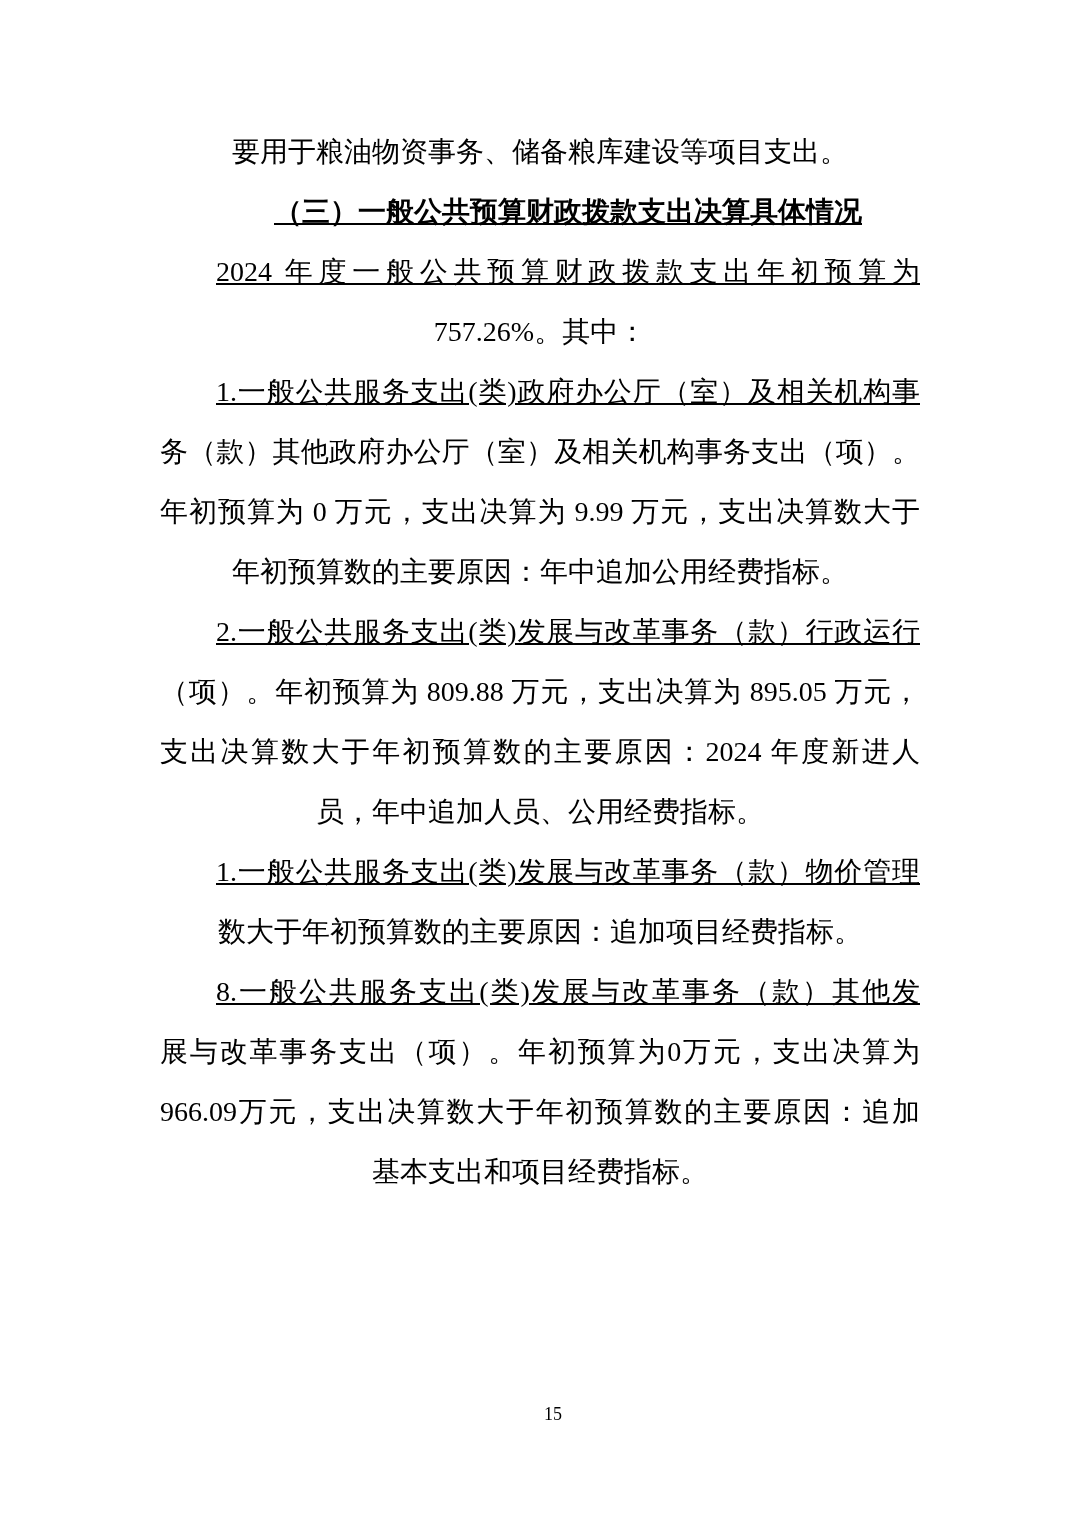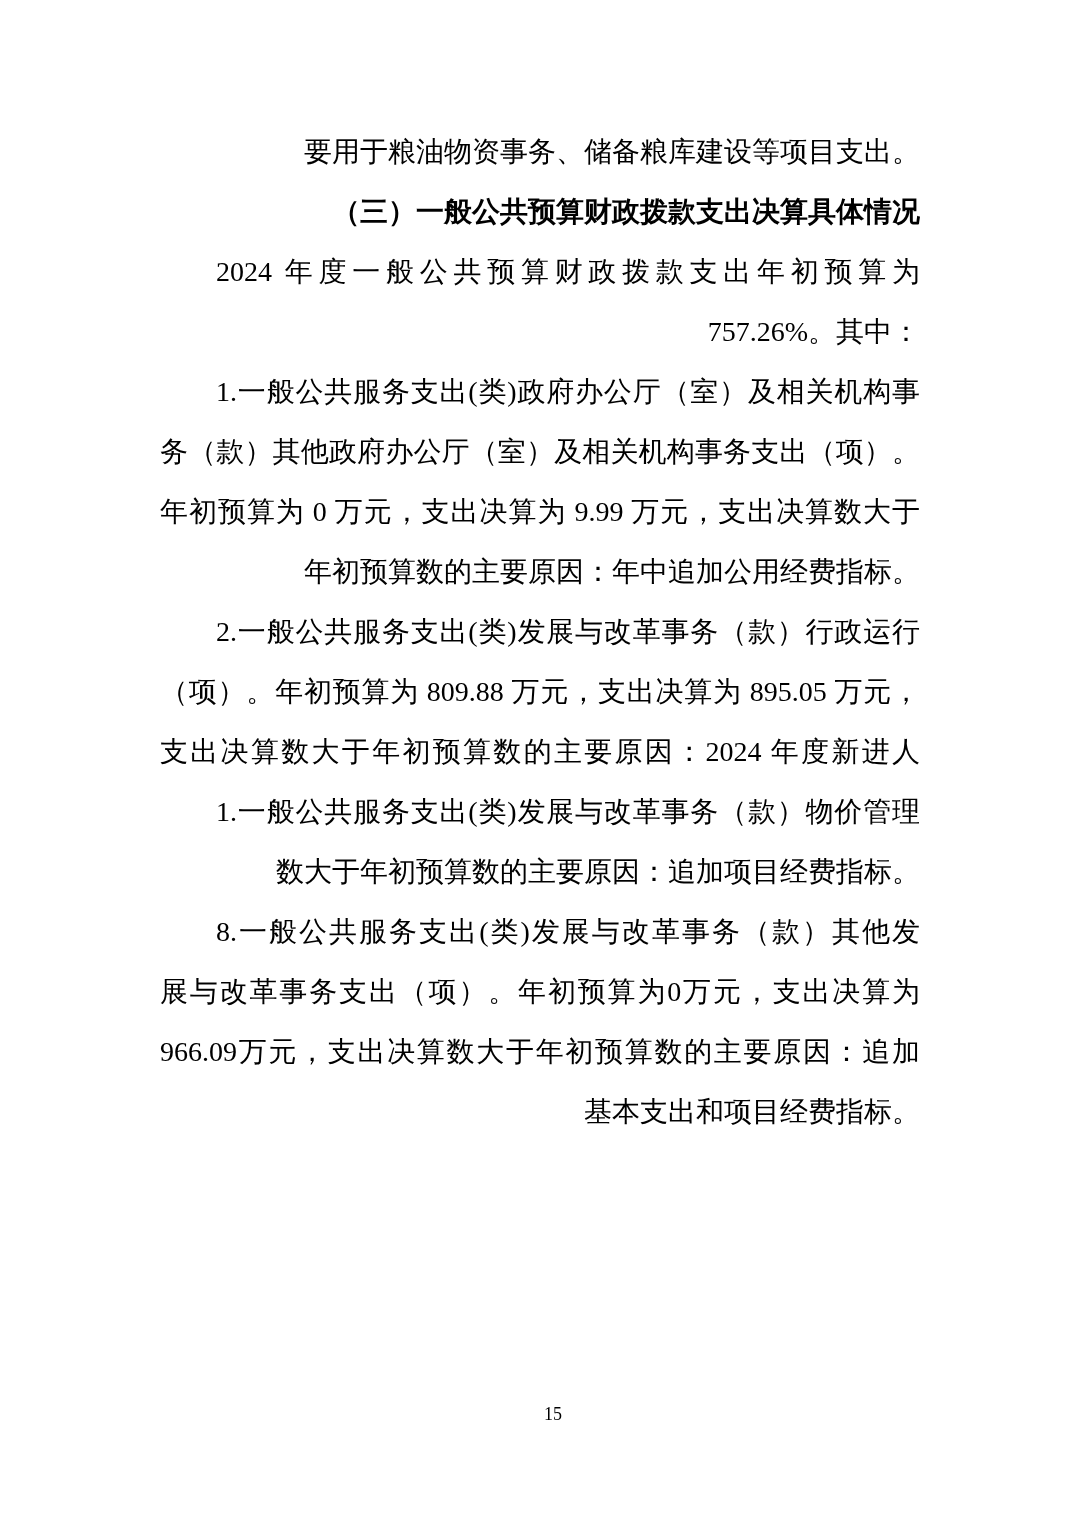--- a/index.html
+++ b/index.html
@@ -27,24 +27,24 @@
   }
   .para { margin: 0; padding: 0; }
   .line {
     text-align: justify;
     text-align-last: justify;
     white-space: normal;
     overflow: hidden;
     height: 60px;
   }
   .line.last {
-    text-align: right;
+    text-align: center;
     text-align-last: auto;
   }
-  .line.indent { text-indent: 2em; }
+  .line.indent { text-indent: 2em; text-decoration: underline; }
   .line.heading { font-weight: 700; }
   .footer {
     position: absolute;
     left: 16px;
     top: 1402px;
     width: 100%;
     text-align: center;
     font-size: 18px;
     line-height: 24px;
     color: #000000;
@@ -73,20 +73,21 @@
       <div class="line indent">1.一般公共服务支出(类)政府办公厅（室）及相关机构事</div>
       <div class="line">务（款）其他政府办公厅（室）及相关机构事务支出（项）。</div>
       <div class="line">年初预算为 0 万元，支出决算为 9.99 万元，支出决算数大于</div>
       <div class="line last">年初预算数的主要原因：年中追加公用经费指标。</div>
     </div>
 
     <div class="para">
       <div class="line indent">2.一般公共服务支出(类)发展与改革事务（款）行政运行</div>
       <div class="line">（项）。年初预算为 809.88 万元，支出决算为 895.05 万元，</div>
       <div class="line">支出决算数大于年初预算数的主要原因：2024 年度新进人</div>
+      <div class="line last">员，年中追加人员、公用经费指标。</div>
     </div>
 
     <div class="para">
       <div class="line indent">1.一般公共服务支出(类)发展与改革事务（款）物价管理</div>
       <div class="line last">数大于年初预算数的主要原因：追加项目经费指标。</div>
     </div>
 
     <div class="para">
       <div class="line indent">8.一般公共服务支出(类)发展与改革事务（款）其他发</div>
       <div class="line">展与改革事务支出（项）。年初预算为0万元，支出决算为</div>

